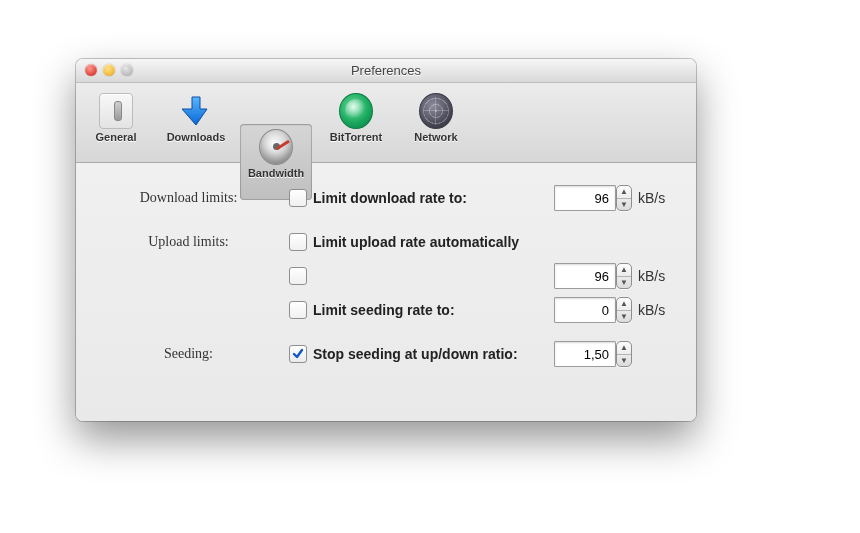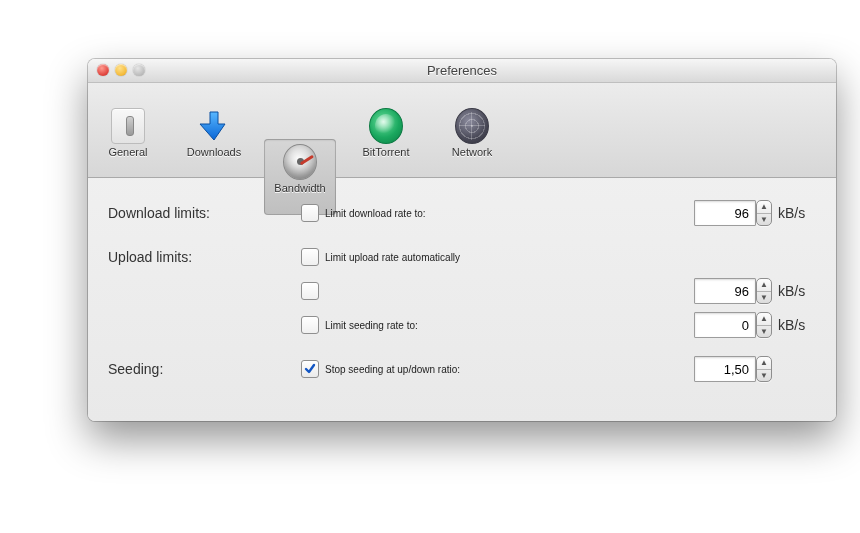--- a/index.html
+++ b/index.html
@@ -1,59 +1,59 @@
 <!DOCTYPE html>
 <html><head>
 <meta charset="utf-8">
 <style>
   html,body{margin:0;padding:0;background:#fff;font-family:"Lucida Grande","Helvetica Neue",Arial,sans-serif;font-size:13px;color:#222;}
   .canvas{width:860px;height:533px;position:relative;}
   .window{
-    position:absolute;left:88px;top:59px;width:748px;height:362px;
+    position:absolute;left:76px;top:59px;width:620px;height:362px;
     border-radius:7px;
     background:linear-gradient(#f3f3f3,#e9e9e9);
     box-shadow:0 18px 40px rgba(0,0,0,.42),0 0 0 1px rgba(0,0,0,.22);
     overflow:hidden;
   }
   .titlebar{
     height:23px;background:linear-gradient(#f6f6f6,#d9d9d9);
     border-bottom:1px solid #bfbfbf;position:relative;
     border-top-left-radius:7px;border-top-right-radius:7px;
     text-align:center;line-height:23px;font-size:13px;color:#444;
     text-shadow:0 1px 0 #fff;
   }
   .traffic{position:absolute;left:9px;top:5px;display:flex;gap:6px;}
   .tl-btn{width:12px;height:12px;border-radius:50%;box-shadow:inset 0 1px 1px rgba(255,255,255,.6),0 0 1px rgba(0,0,0,.5);}
   .tl-close{background:radial-gradient(circle at 40% 35%,#ff9a8f,#e0443e 65%,#bb2b25);}
   .tl-min{background:radial-gradient(circle at 40% 35%,#ffe08a,#f4bb3a 65%,#c98b1d);}
   .tl-zoom{background:radial-gradient(circle at 40% 35%,#e6e6e6,#bdbdbd 65%,#9d9d9d);}
   .toolbar{
     height:74px;background:linear-gradient(#ececec,#d7d7d7);
     border-bottom:1px solid #a9a9a9;display:flex;align-items:flex-start;
-    padding:20px 4px 0;gap:14px;
+    padding:5px 4px 0;gap:8px;font-weight:bold;
   }
   .tb-item{
     width:72px;height:70px;display:flex;flex-direction:column;align-items:center;justify-content:flex-start;
     padding-top:6px;border-radius:4px;
   }
   .tb-item.active{
     background:linear-gradient(#d6d6d6,#bfbfbf);
     box-shadow:inset 0 0 0 1px rgba(0,0,0,.15),inset 0 1px 2px rgba(0,0,0,.18);
     margin-top:36px;
   }
   .tb-icon{width:34px;height:34px;display:flex;align-items:center;justify-content:center;}
   .tb-label{font-size:11px;color:#333;margin-top:3px;text-shadow:0 1px 0 #fff;}
   .content{padding:18px 26px 10px 20px;}
   .row{display:flex;align-items:center;height:34px;margin-bottom:0;}
-  .lead{width:185px;text-align:left;padding-right:8px;color:#333;font-size:14px;}
+  .lead{width:185px;text-align:center;padding-right:8px;color:#333;font-size:14px;font-family:Liberation Serif, serif;}
   .chk{width:16px;height:16px;border:1px solid #8f8f8f;border-radius:3px;background:linear-gradient(#fff,#f0f0f0);box-shadow:inset 0 1px 1px rgba(255,255,255,.8);margin-right:6px;flex:none;display:flex;align-items:center;justify-content:center;}
   .chk svg{display:none;}
   .chk.checked svg{display:block;}
   .chk.checked{background:linear-gradient(#fff,#eaeaea);}
-  .opt-label{font-size:10px;color:#222;}
+  .opt-label{font-size:14px;color:#222;font-weight:bold;}
   .spacer{flex:1;}
   .numfield{
     width:48px;height:20px;border:1px solid #9c9c9c;background:#fff;
     font-size:13px;text-align:right;padding:2px 6px;border-radius:1px;
     box-shadow:inset 0 1px 2px rgba(0,0,0,.15);
   }
   .stepper{
     width:14px;height:24px;border:1px solid #8e8e8e;border-radius:5px;
     background:linear-gradient(#fdfdfd,#dcdcdc);
     display:flex;flex-direction:column;overflow:hidden;margin-right:6px;

